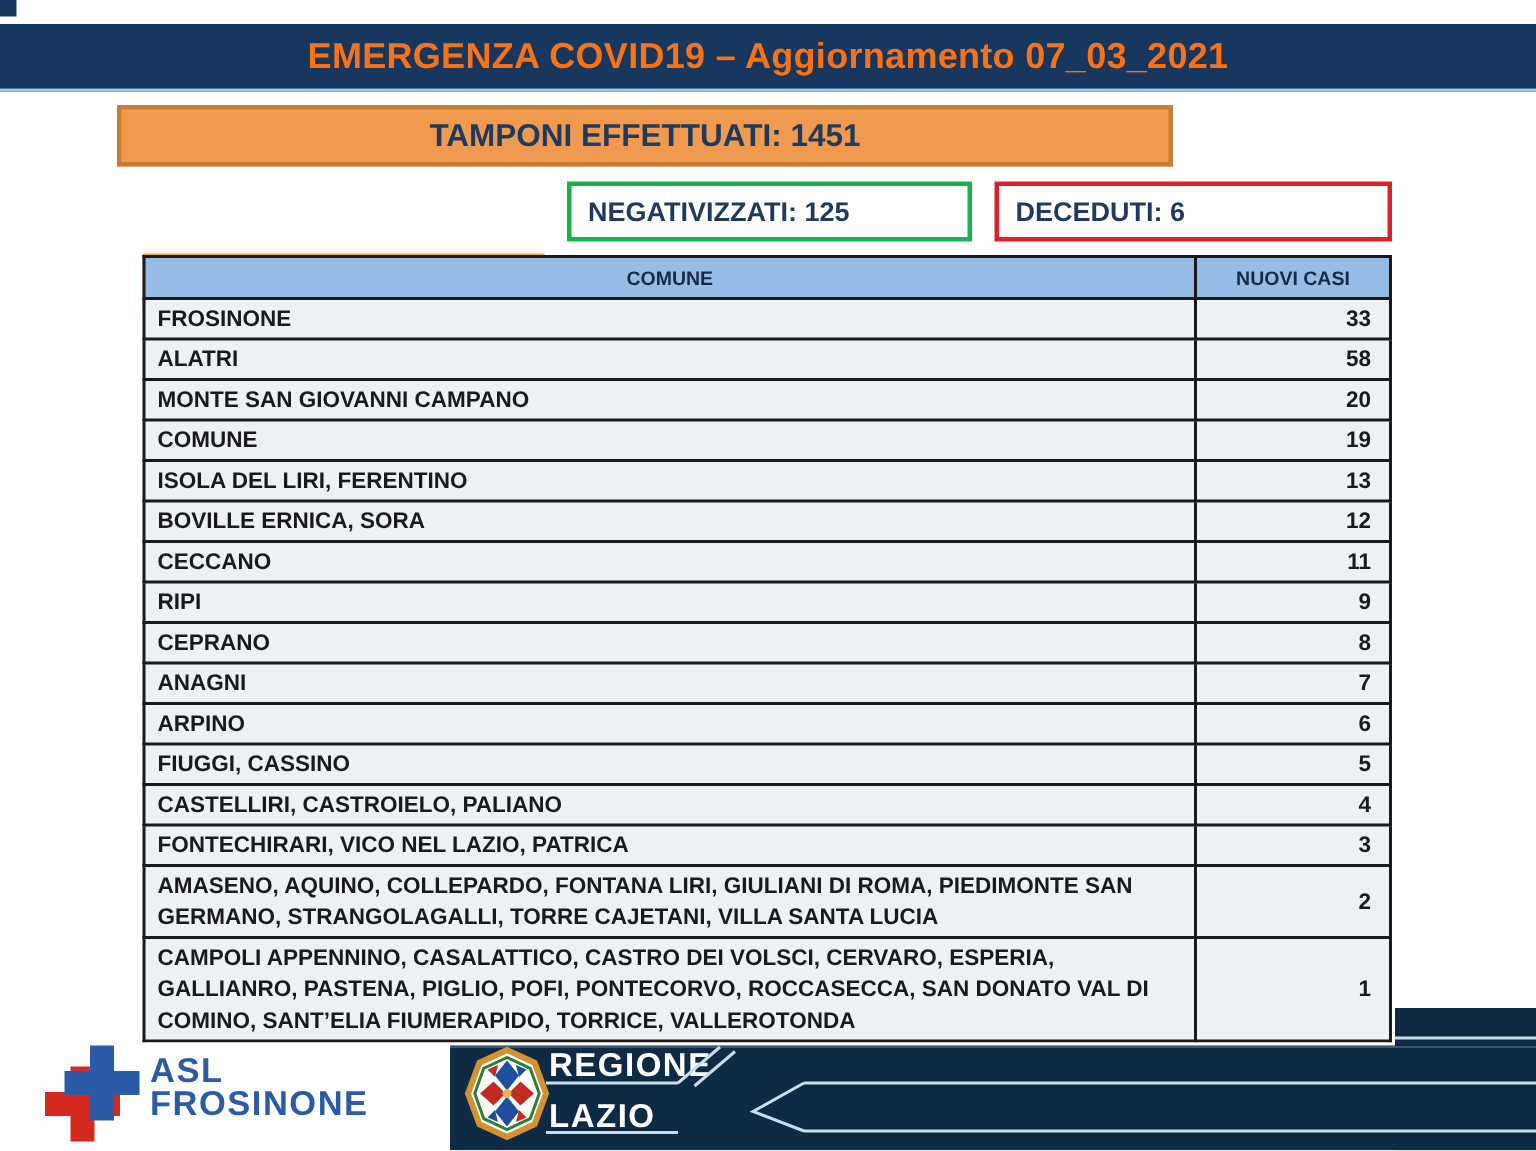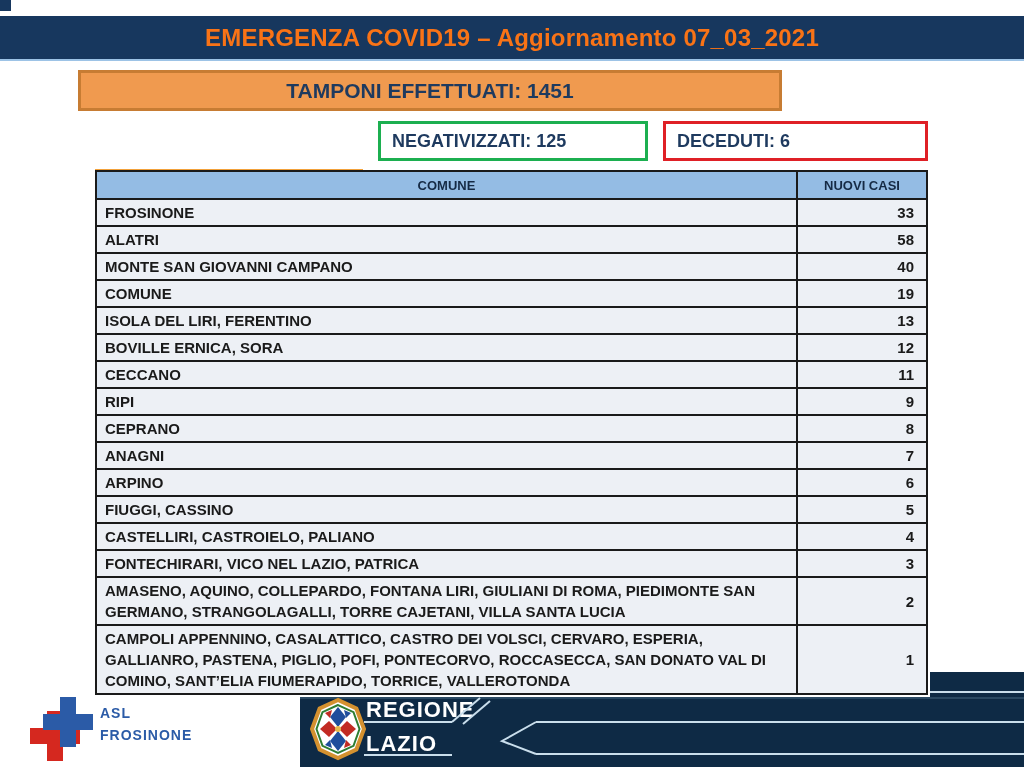--- a/index.html
+++ b/index.html
@@ -51,21 +51,21 @@
 
   .footer-white{position:absolute;left:0;top:695px;width:1024px;height:72px;background:#ffffff;}
 
   .asl-logo{position:absolute;left:25px;top:694px;width:270px;height:72px;}
   .asl-cross{position:absolute;left:0;top:0;width:95px;height:72px;}
   .cross-bar{position:absolute;}
   .red-h{left:5px;top:34px;width:50px;height:16px;background:var(--asl-red);}
   .red-v{left:22px;top:17px;width:16px;height:50px;background:var(--asl-red);}
   .blue-h{left:18px;top:20px;width:50px;height:16px;background:var(--asl-blue);}
   .blue-v{left:35px;top:3px;width:16px;height:50px;background:var(--asl-blue);}
-  .asl-text{position:absolute;left:75px;top:8px;color:var(--asl-blue);font-size:14px;font-weight:600;
+  .asl-text{position:absolute;left:75px;top:8px;color:var(--asl-blue);font-size:23px;font-weight:600;
     letter-spacing:1px;line-height:22px;}
 
   .footer-svg{position:absolute;left:300px;top:665px;width:724px;height:102px;}
 </style>
 </head>
 <body>
 
 <div class="canvas">
 
   <div class="corner-square"></div>
@@ -99,21 +99,21 @@
         <tr>
           <td class="comune">FROSINONE</td>
           <td class="casi">33</td>
         </tr>
         <tr>
           <td class="comune">ALATRI</td>
           <td class="casi">58</td>
         </tr>
         <tr>
           <td class="comune">MONTE SAN GIOVANNI CAMPANO</td>
-          <td class="casi">40</td>
+          <td class="casi">20</td>
         </tr>
         <tr>
           <td class="comune">COMUNE</td>
           <td class="casi">19</td>
         </tr>
         <tr>
           <td class="comune">ISOLA DEL LIRI, FERENTINO</td>
           <td class="casi">13</td>
         </tr>
         <tr>

